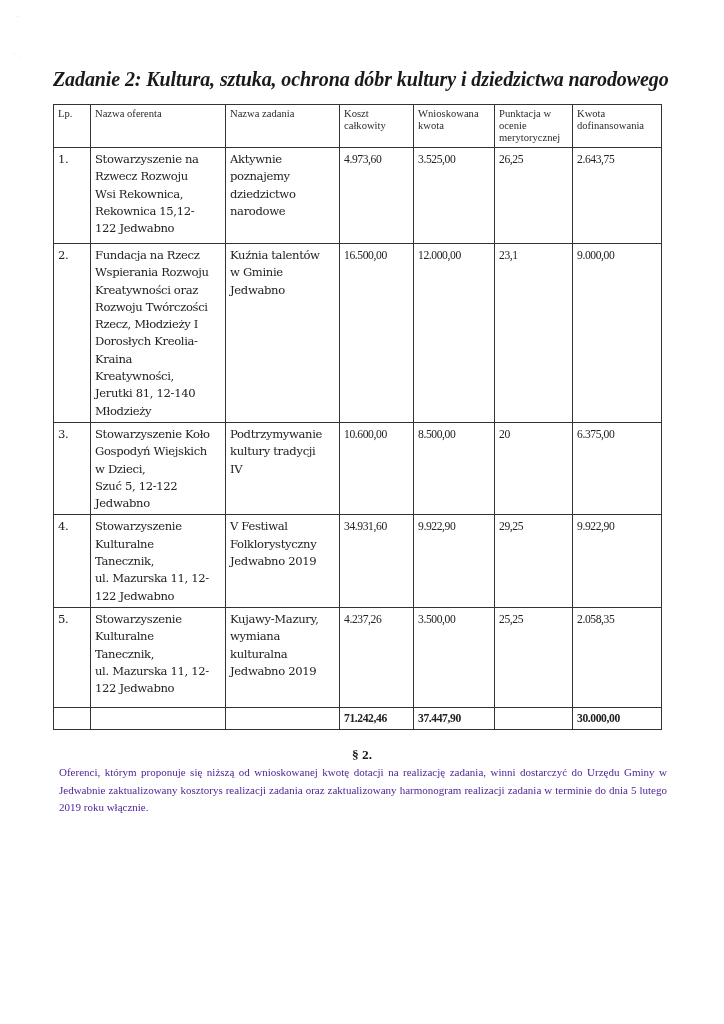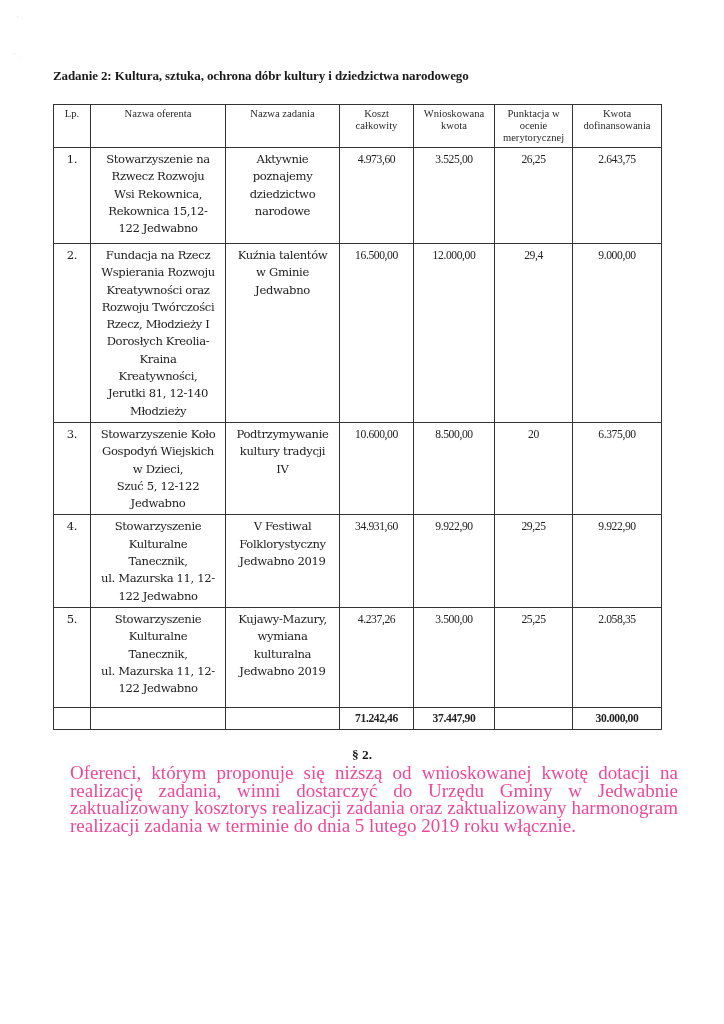--- a/index.html
+++ b/index.html
@@ -3,49 +3,49 @@
   <meta charset="utf-8">
   <style>
     html, body { margin: 0; padding: 0; }
     body {
       width: 724px; height: 1024px; background: #ffffff; position: relative;
       font-family: "DejaVu Serif", serif; color: #1a1a1a; overflow: hidden;
     }
     .scan-mark { position: absolute; color: #c8c8c8; font-size: 6px; }
     .title {
       position: absolute; left: 53px; top: 68px;
-      font-family: "Liberation Serif", serif; font-weight: bold; font-size: 13px;
-      letter-spacing: -0.1px; white-space: nowrap;
+      font-family: "Liberation Serif", serif; font-weight: bold; font-size: 20px;
+      letter-spacing: -0.1px; white-space: nowrap; font-style: italic;
     }
     table.grid {
       position: absolute; left: 53px; top: 104px; border-collapse: collapse;
       table-layout: fixed; width: 608px;
     }
     table.grid td, table.grid th {
       border: 1.3px solid #333; vertical-align: top; padding: 3px 4px 2px 4px;
-      text-align: center; font-weight: normal;
+      text-align: left; font-weight: normal;
     }
     table.grid th {
       font-family: "Liberation Serif", serif; font-size: 10.6px; line-height: 12.2px;
       color: #2a2a2a; height: 37px;
     }
     table.grid td {
       font-family: "DejaVu Serif", serif; font-size: 11.6px; line-height: 17.3px;
       color: #222; letter-spacing: -0.35px;
     }
     table.grid td.num { font-family: Liberation Serif, serif; letter-spacing: -0.4px; font-size: 11.6px; }
     table.grid tr.total td { font-weight: bold; height: 16px; padding-top: 2px; margin-left: 48px; }
     .section {
       position: absolute; left: 0; width: 724px; top: 747px; text-align: center;
       font-family: "Liberation Serif", serif; font-weight: bold; font-size: 13.4px;
     }
     .para {
-      position: absolute; left: 70px; top: 764px; width: 608px;
-      font-family: "Liberation Serif", serif; font-size: 19px; line-height: 17.6px;
-      text-align: justify; color: #ec4899;
+      position: absolute; left: 59px; top: 764px; width: 608px;
+      font-family: "Liberation Serif", serif; font-size: 11px; line-height: 17.6px;
+      text-align: justify; color: #4c1d95;
     }
   </style>
 </head>
 <body>
 
 <span class="scan-mark" style="left:17px;top:14px;">'</span>
 <span class="scan-mark" style="left:13px;top:52px;">` .</span>
 
 <div class="title">Zadanie 2: Kultura, sztuka, ochrona dóbr kultury  i dziedzictwa narodowego</div>
 
@@ -105,21 +105,21 @@
           <div>Jerutki 81, 12-140</div>
           <div>Młodzieży</div>
         </td>
         <td>
           <div>Kuźnia talentów</div>
           <div>w Gminie</div>
           <div>Jedwabno</div>
         </td>
         <td class="num">16.500,00</td>
         <td class="num">12.000,00</td>
-        <td class="num">29,4</td>
+        <td class="num">23,1</td>
         <td class="num">9.000,00</td>
       </tr>
       <tr>
         <td style="height: 79px;">3.</td>
         <td>
           <div>Stowarzyszenie Koło</div>
           <div>Gospodyń Wiejskich</div>
           <div>w Dzieci,</div>
           <div>Szuć 5, 12-122</div>
           <div>Jedwabno</div>

